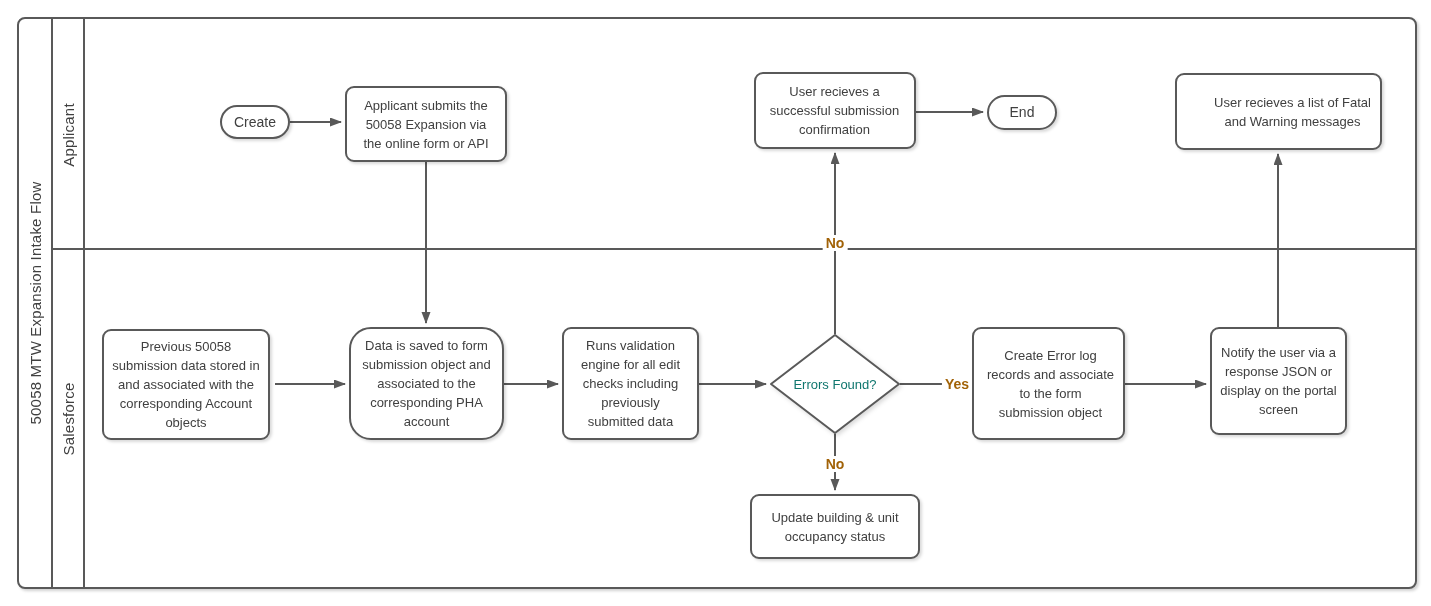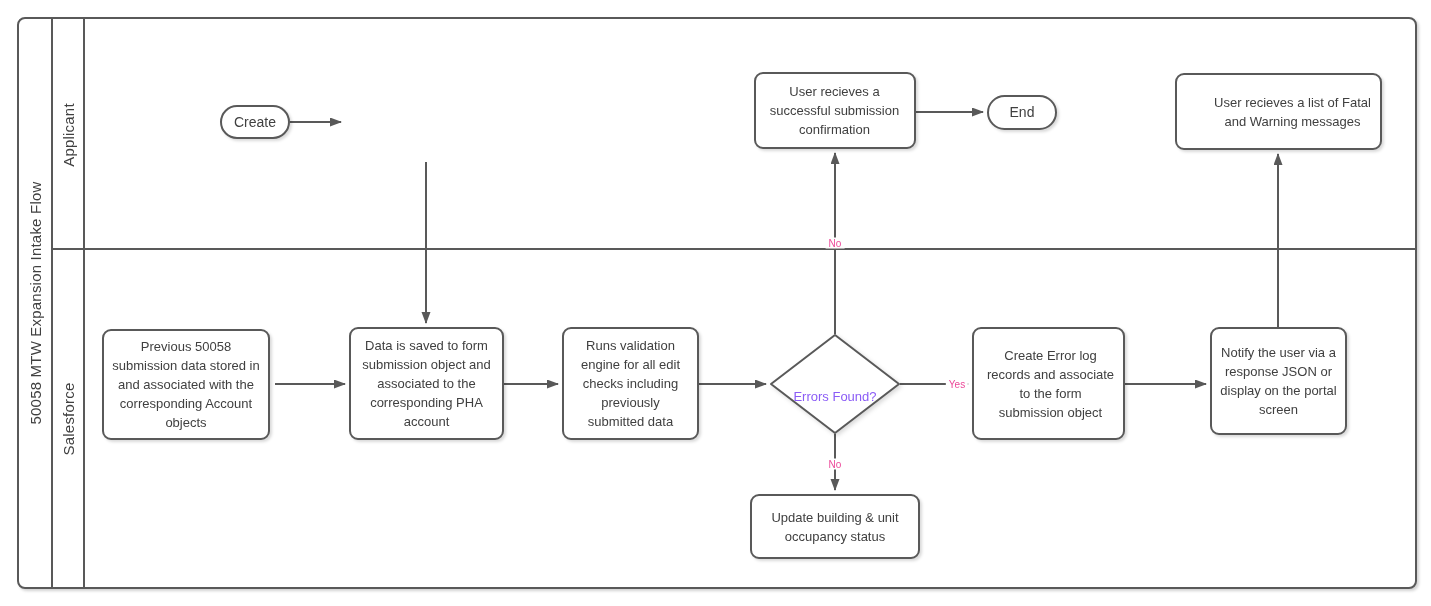--- a/index.html
+++ b/index.html
@@ -41,39 +41,39 @@
     box-shadow:2px 2px 3px rgba(0,0,0,0.15);
   }
   .terminator{border-radius:18px;font-size:14px;}
   
   #n-start{left:201px;top:86px;width:70px;height:34px;}
   #n-submit{left:326px;top:67px;width:162px;height:76px;}
   #n-confirm{left:735px;top:53px;width:162px;height:77px;padding-left:7px;}
   #n-end{left:968px;top:76px;width:70px;height:35px;}
   #n-fatal{left:1156px;top:54px;width:207px;height:77px;padding-left:36px;}
   #n-previous{left:83px;top:310px;width:168px;height:111px;}
-  #n-saved{left:330px;top:308px;width:155px;height:113px;}
+  #n-saved{left:330px;top:308px;width:155px;height:113px;border-radius:22px;}
   #n-validate{left:543px;top:308px;width:137px;height:113px;}
   #n-create{left:953px;top:308px;width:153px;height:113px;padding-left:12px;}
   #n-notify{left:1191px;top:308px;width:137px;height:108px;}
   #n-update{left:731px;top:475px;width:170px;height:65px;}
   .diamond{
     position:absolute;left:751px;top:315px;width:130px;height:100px;
     filter:drop-shadow(2px 2px 2px rgba(0,0,0,0.15));
   }
   .diamond svg{position:absolute;left:0;top:0;}
   .diamond .dlabel{
-    position:absolute;left:0;top:12px;width:100%;height:100%;
+    position:absolute;left:0;top:0;width:100%;height:100%;
     display:flex;align-items:center;justify-content:center;
-    font-size:13px;color:#8b5cf6;text-align:center;
+    font-size:13px;color:#0f766e;text-align:center;
   }
   .connectors{position:absolute;left:0;top:0;width:1396px;height:568px;pointer-events:none;}
   .edge-label{
     position:absolute;transform:translate(-50%,-50%);
-    background:#fff;padding:0 3px;font-size:10px;font-weight:400;color:#ec4899;
+    background:#fff;padding:0 3px;font-size:14px;font-weight:700;color:#a16207;
   }
   #lbl-yes{left:914px;top:365px;margin-left:24px;}
   #lbl-no-top{left:816px;top:224px;}
   #lbl-no-bottom{left:816px;top:445px;}
 </style>
 </head>
 <body>
 
 <div class="diagram">
 
@@ -107,20 +107,21 @@
       <line x1="881" y1="365" x2="949" y2="365" marker-end="url(#arrow)"></line>
       <line x1="1106" y1="365" x2="1187" y2="365" marker-end="url(#arrow)"></line>
       <line x1="1259" y1="308" x2="1259" y2="135" marker-end="url(#arrow)"></line>
       <line x1="816" y1="315" x2="816" y2="134" marker-end="url(#arrow)"></line>
       <line x1="897" y1="93" x2="964" y2="93" marker-end="url(#arrow)"></line>
       <line x1="816" y1="415" x2="816" y2="471" marker-end="url(#arrow)"></line>
     </g>
   </svg>
 
   <div class="node terminator" id="n-start">Create</div>
+  <div class="node" id="n-submit">Applicant submits the 50058 Expansion via the online form or API</div>
   <div class="node" id="n-confirm">User recieves a successful submission confirmation</div>
   <div class="node terminator" id="n-end">End</div>
   <div class="node" id="n-fatal">User recieves a list of Fatal and Warning messages</div>
 
   <div class="node" id="n-previous">Previous 50058 submission data stored in and associated with the corresponding Account objects</div>
   <div class="node" id="n-saved">Data is saved to form submission object and associated to the corresponding PHA account</div>
   <div class="node" id="n-validate">Runs validation engine for all edit checks including previously submitted data</div>
 
   <div class="diamond">
     <svg width="130" height="100" viewBox="0 0 130 100">

